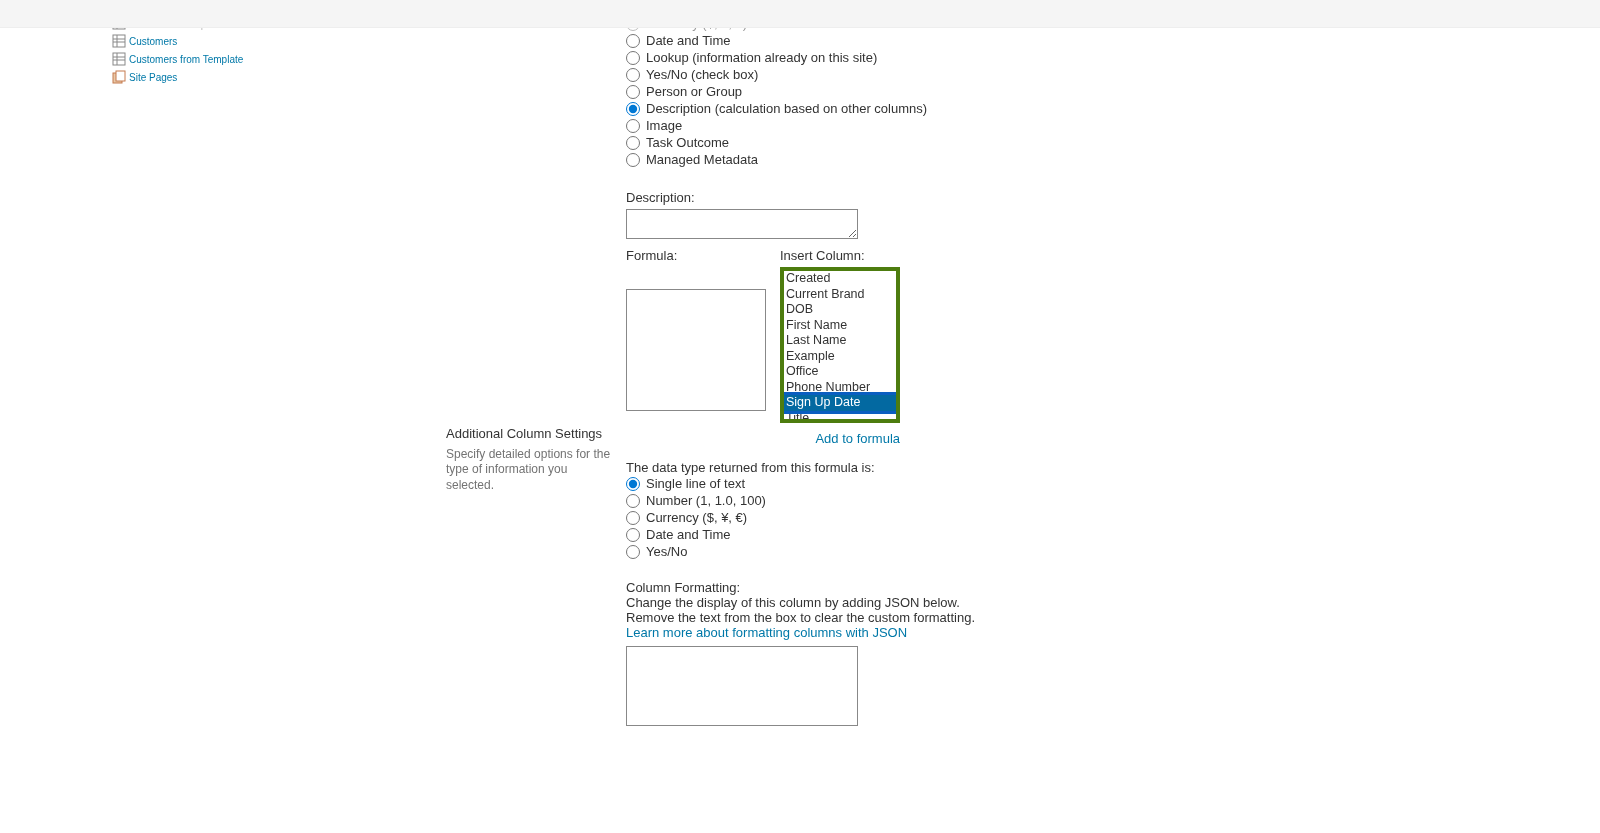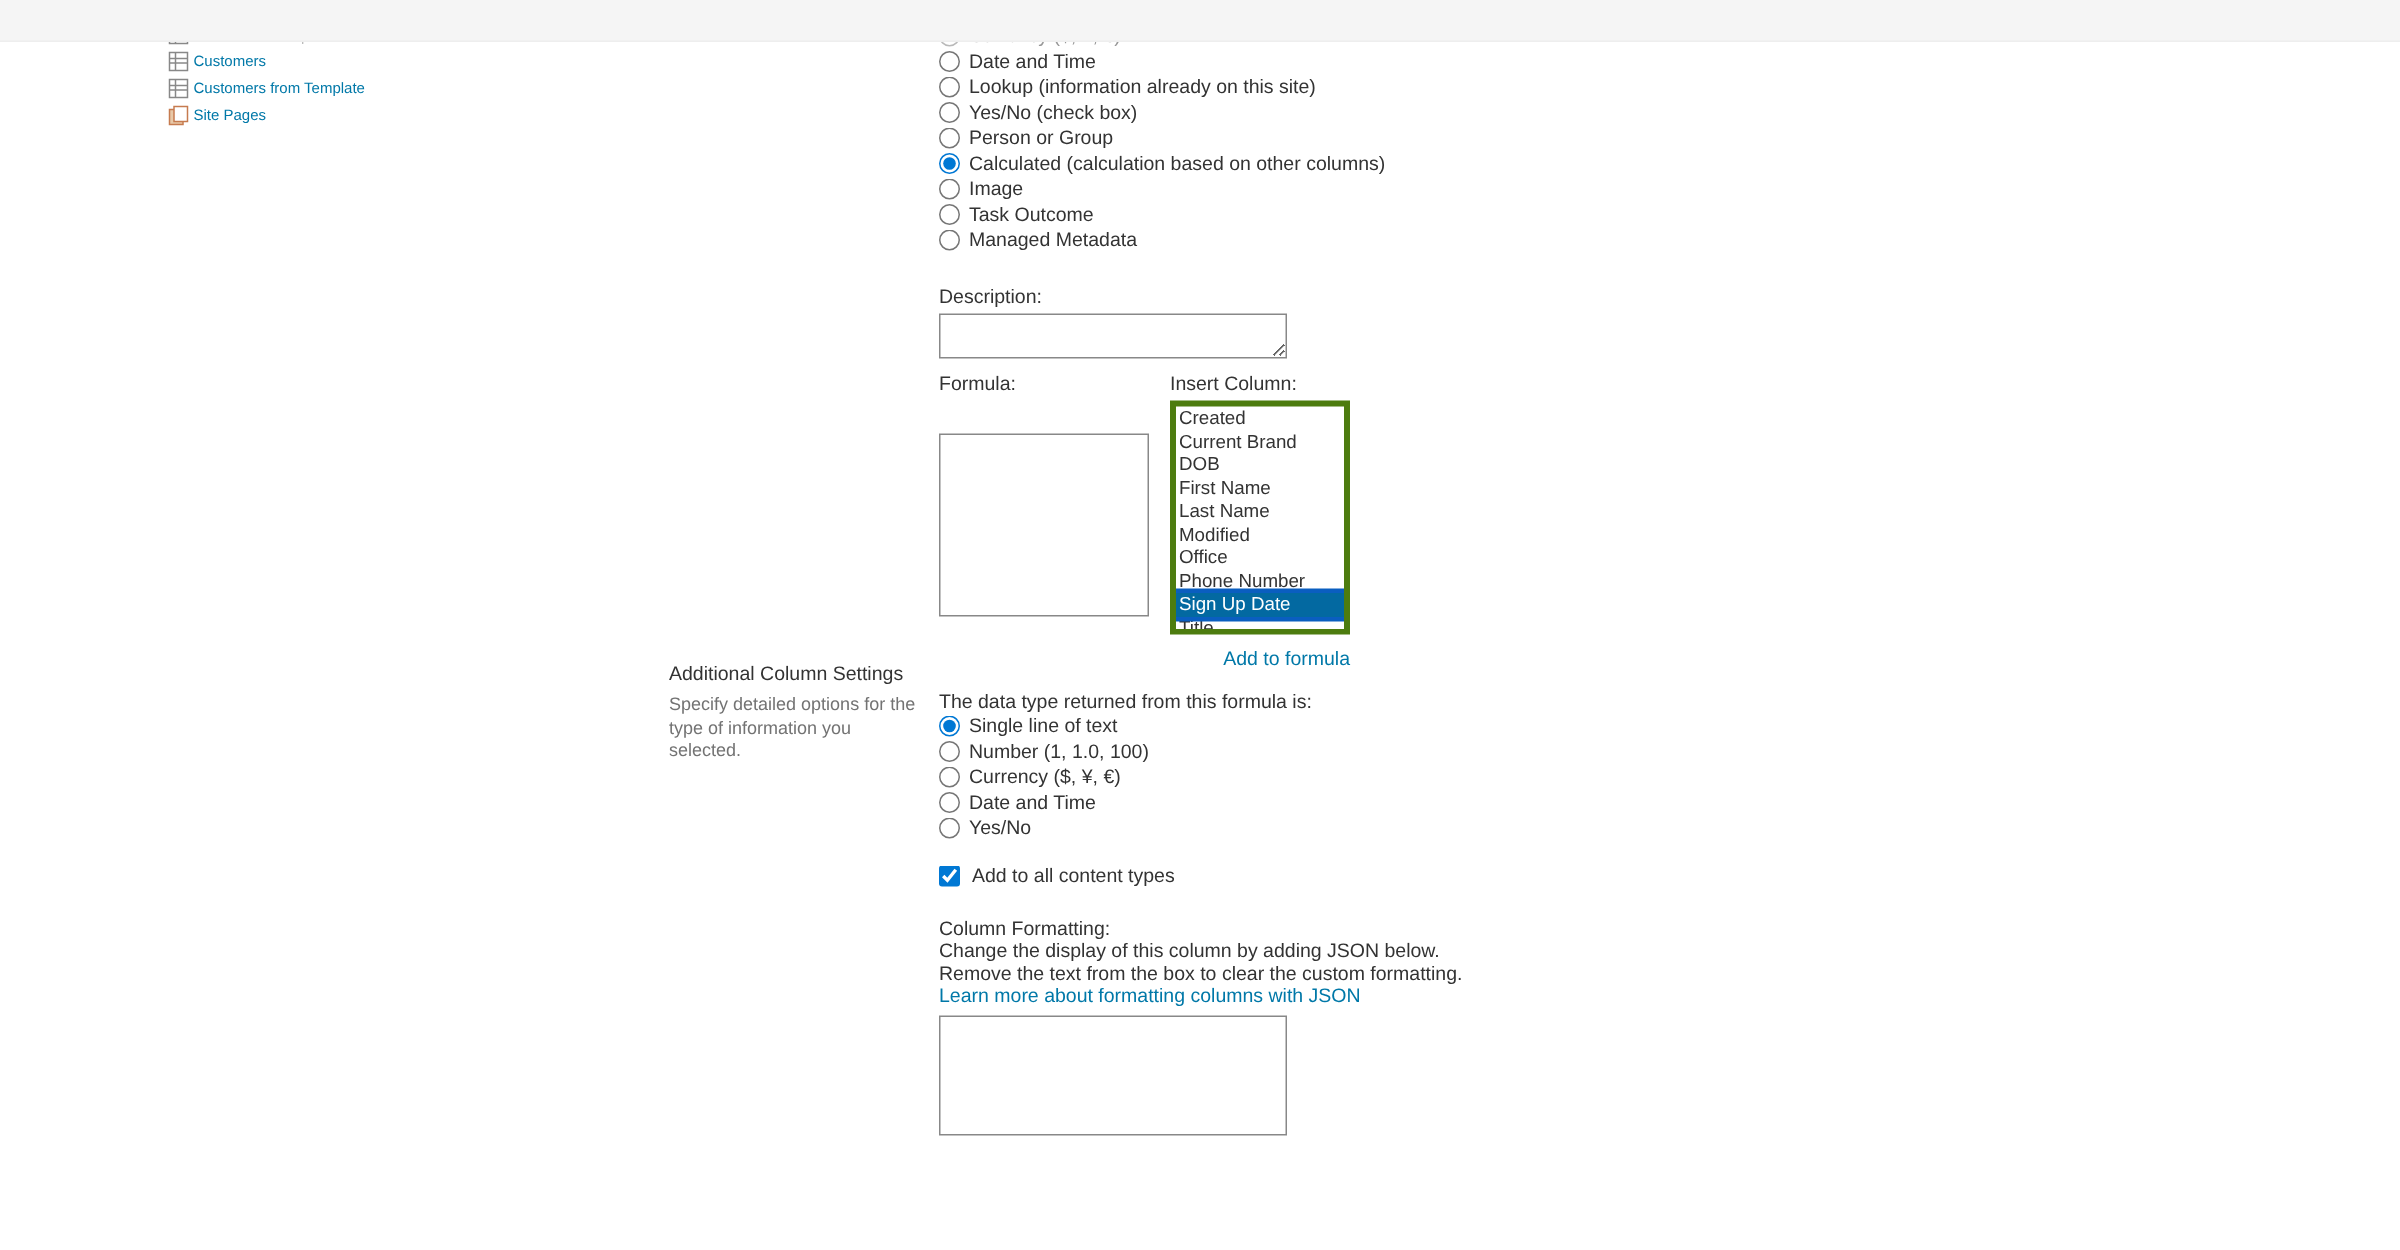--- a/index.html
+++ b/index.html
@@ -250,21 +250,21 @@
           <label class="radio-row">
             <input type="radio" name="coltype" style="">
             <span>Yes/No (check box)</span>
           </label>
           <label class="radio-row">
             <input type="radio" name="coltype" style="">
             <span>Person or Group</span>
           </label>
           <label class="radio-row">
             <input type="radio" name="coltype" checked="" style="">
-            <span>Calculated (calculation based on other columns)</span>
+            <span>Description (calculation based on other columns)</span>
           </label>
           <label class="radio-row">
             <input type="radio" name="coltype" style="">
             <span>Image</span>
           </label>
           <label class="radio-row">
             <input type="radio" name="coltype" style="">
             <span>Task Outcome</span>
           </label>
           <label class="radio-row">
@@ -292,21 +292,21 @@
           </div>
           <div class="insert-col">
             <div class="field-label">Insert Column:</div>
             <div class="listbox-wrap">
               <div class="listbox" id="insert-listbox">
                   <div class="listbox-item">Created</div>
                   <div class="listbox-item">Current Brand</div>
                   <div class="listbox-item">DOB</div>
                   <div class="listbox-item">First Name</div>
                   <div class="listbox-item">Last Name</div>
-                  <div class="listbox-item">Modified</div>
+                  <div class="listbox-item">Example</div>
                   <div class="listbox-item">Office</div>
                   <div class="listbox-item">Phone Number</div>
                   <div class="listbox-item selected">Sign Up Date</div>
                   <div class="listbox-item">Title</div>
                 </div>
             </div>
           </div>
         </div>
 
         <span class="add-formula-link">Add to formula</span>
@@ -328,24 +328,20 @@
             <label class="radio-row">
               <input type="radio" name="rettype" style="">
               <span>Date and Time</span>
             </label>
             <label class="radio-row">
               <input type="radio" name="rettype" style="">
               <span>Yes/No</span>
             </label>
           </div>
 
-        <div class="checkbox-row">
-          <input type="checkbox" checked="" style="">
-          <span>Add to all content types</span>
-        </div>
 
         <div style="height:20px"></div>
 
         <div>Column Formatting:</div>
         <div>Change the display of this column by adding JSON below.</div>
         <div>Remove the text from the box to clear the custom formatting.</div>
         <span class="link">Learn more about formatting columns with JSON</span>
         <br>
         <textarea class="json-format" style=""></textarea>
       </div>

